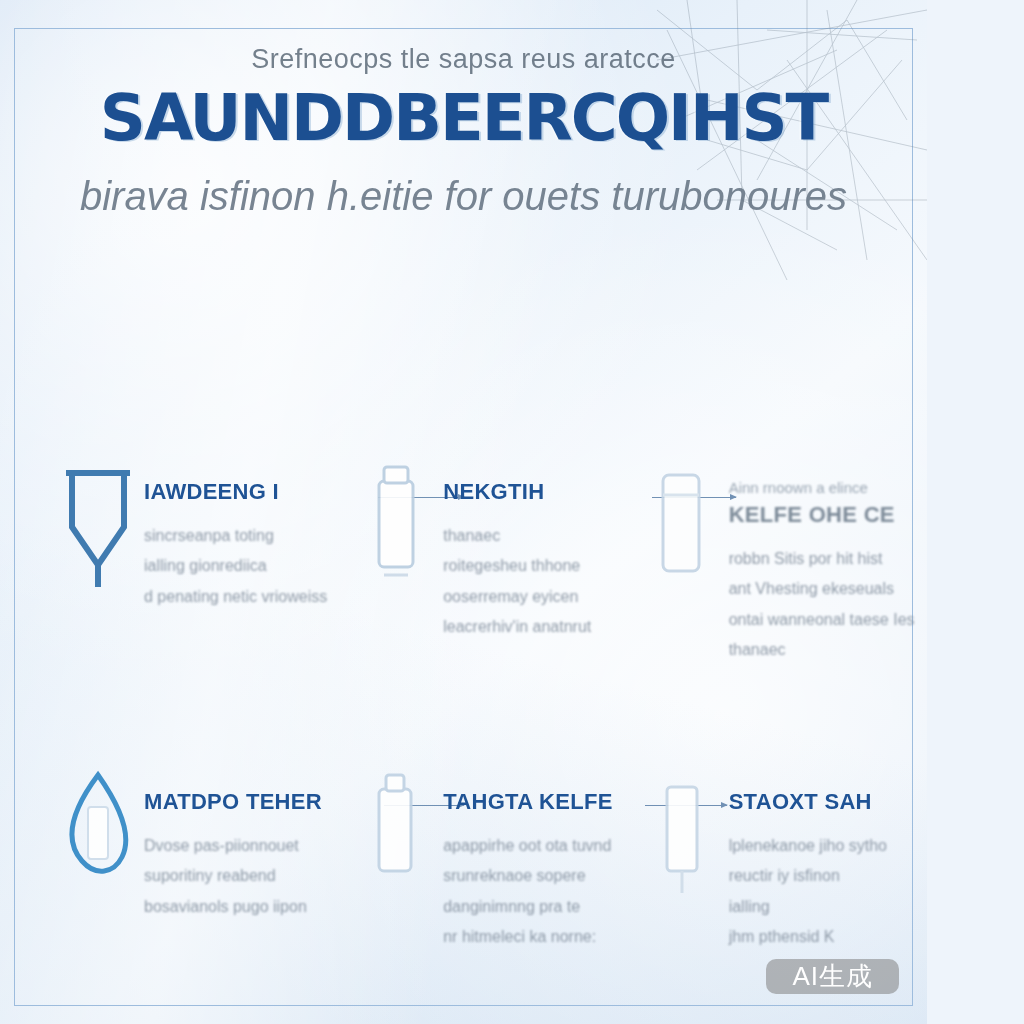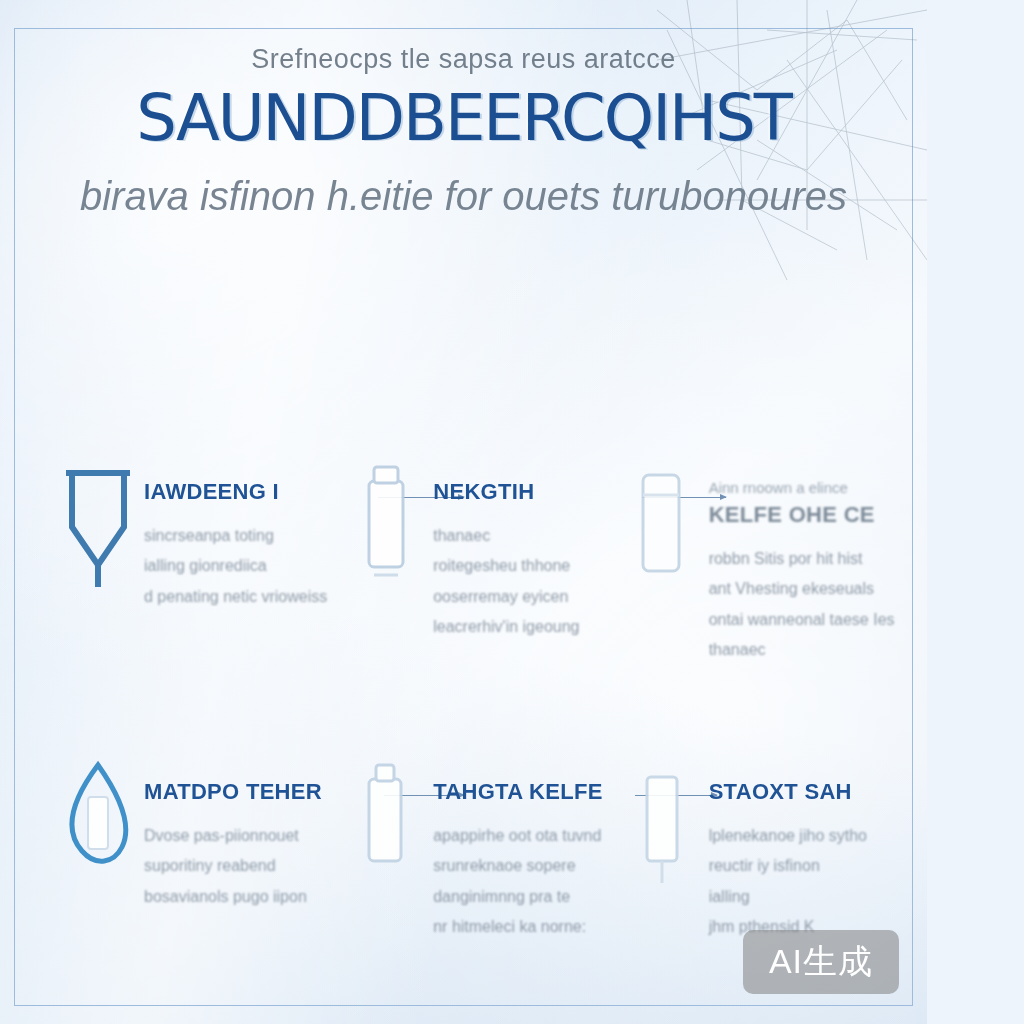--- a/index.html
+++ b/index.html
@@ -69,21 +69,21 @@
     color: #5d6b79;
     letter-spacing: 0.5px;
     filter: blur(0.7px);
     opacity: 0.85;
     margin-bottom: 10px;
     white-space: nowrap;
   }
   .main-title {
     font-family: "DejaVu Sans", sans-serif;
     font-size: 64px;
-    font-weight: normal;
+    font-weight: bold;
     color: #1c4f91;
     letter-spacing: -2px;
     line-height: 1.05;
     text-shadow: 2px 1px 0 rgba(140,175,210,0.45), -2px 0 0 rgba(255,255,255,0.35);
     white-space: nowrap;
   }
   .subtitle {
     margin-top: 22px;
     font-size: 40px;
     color: #6a7887;
@@ -96,20 +96,21 @@
   .grid {
     position: absolute;
     left: 48px;
     right: 36px;
     top: 455px;
     display: grid;
     grid-template-columns: 1fr 1fr 1fr;
     grid-template-rows: 290px 230px;
     column-gap: 10px;
     row-gap: 10px;
+    gap: 20px;
   }
 
   .cell {
     position: relative;
     display: flex;
     align-items: flex-start;
     padding-left: 4px;
   }
 
   .icon-wrap {
@@ -170,22 +171,22 @@
     border-top: 3.5px solid transparent;
     border-bottom: 3.5px solid transparent;
   }
 
   .watermark {
     position: absolute;
     right: 28px;
     bottom: 30px;
     background: rgba(130,130,130,0.55);
     color: #ffffff;
-    font-size: 34px;
-    padding: 9px 26px;
+    font-size: 26px;
+    padding: 0 26px;
     border-radius: 10px;
     letter-spacing: 1px;
   }
 </style>
 </head>
 <body>
 
 <div id="poster">
 
   <div class="texture"></div>
@@ -242,21 +243,21 @@
           <rect x="28" y="26" width="34" height="86" rx="5" fill="#ffffff" stroke="#b9cde0" stroke-width="3"></rect>
           <rect x="33" y="12" width="24" height="16" rx="3" fill="#ffffff" stroke="#b9cde0" stroke-width="3"></rect>
           <path d="M33 120 L57 120" stroke="#cbd9e7" stroke-width="3"></path>
         </svg>
       </div>
       <div class="text-wrap">
         <div class="card-title">NEKGTIH</div>
         <div class="card-line">thanaec</div>
         <div class="card-line">roitegesheu thhone</div>
         <div class="card-line">ooserremay eyicen</div>
-        <div class="card-line">leacrerhiv'in igeoung</div>
+        <div class="card-line">leacrerhiv'in anatnrut</div>
       </div>
       <div class="connector" style="left:305px; top:42px; width:84px;"></div>
     </div>
 
     <div class="cell">
       <div class="icon-wrap">
         <svg viewBox="0 0 92 150" width="92" height="150">
           <rect x="26" y="20" width="36" height="96" rx="6" fill="#fdfefe" stroke="#c3d4e4" stroke-width="3"></rect>
           <path d="M26 40 L62 40" stroke="#d5e1ec" stroke-width="3"></path>
         </svg>

